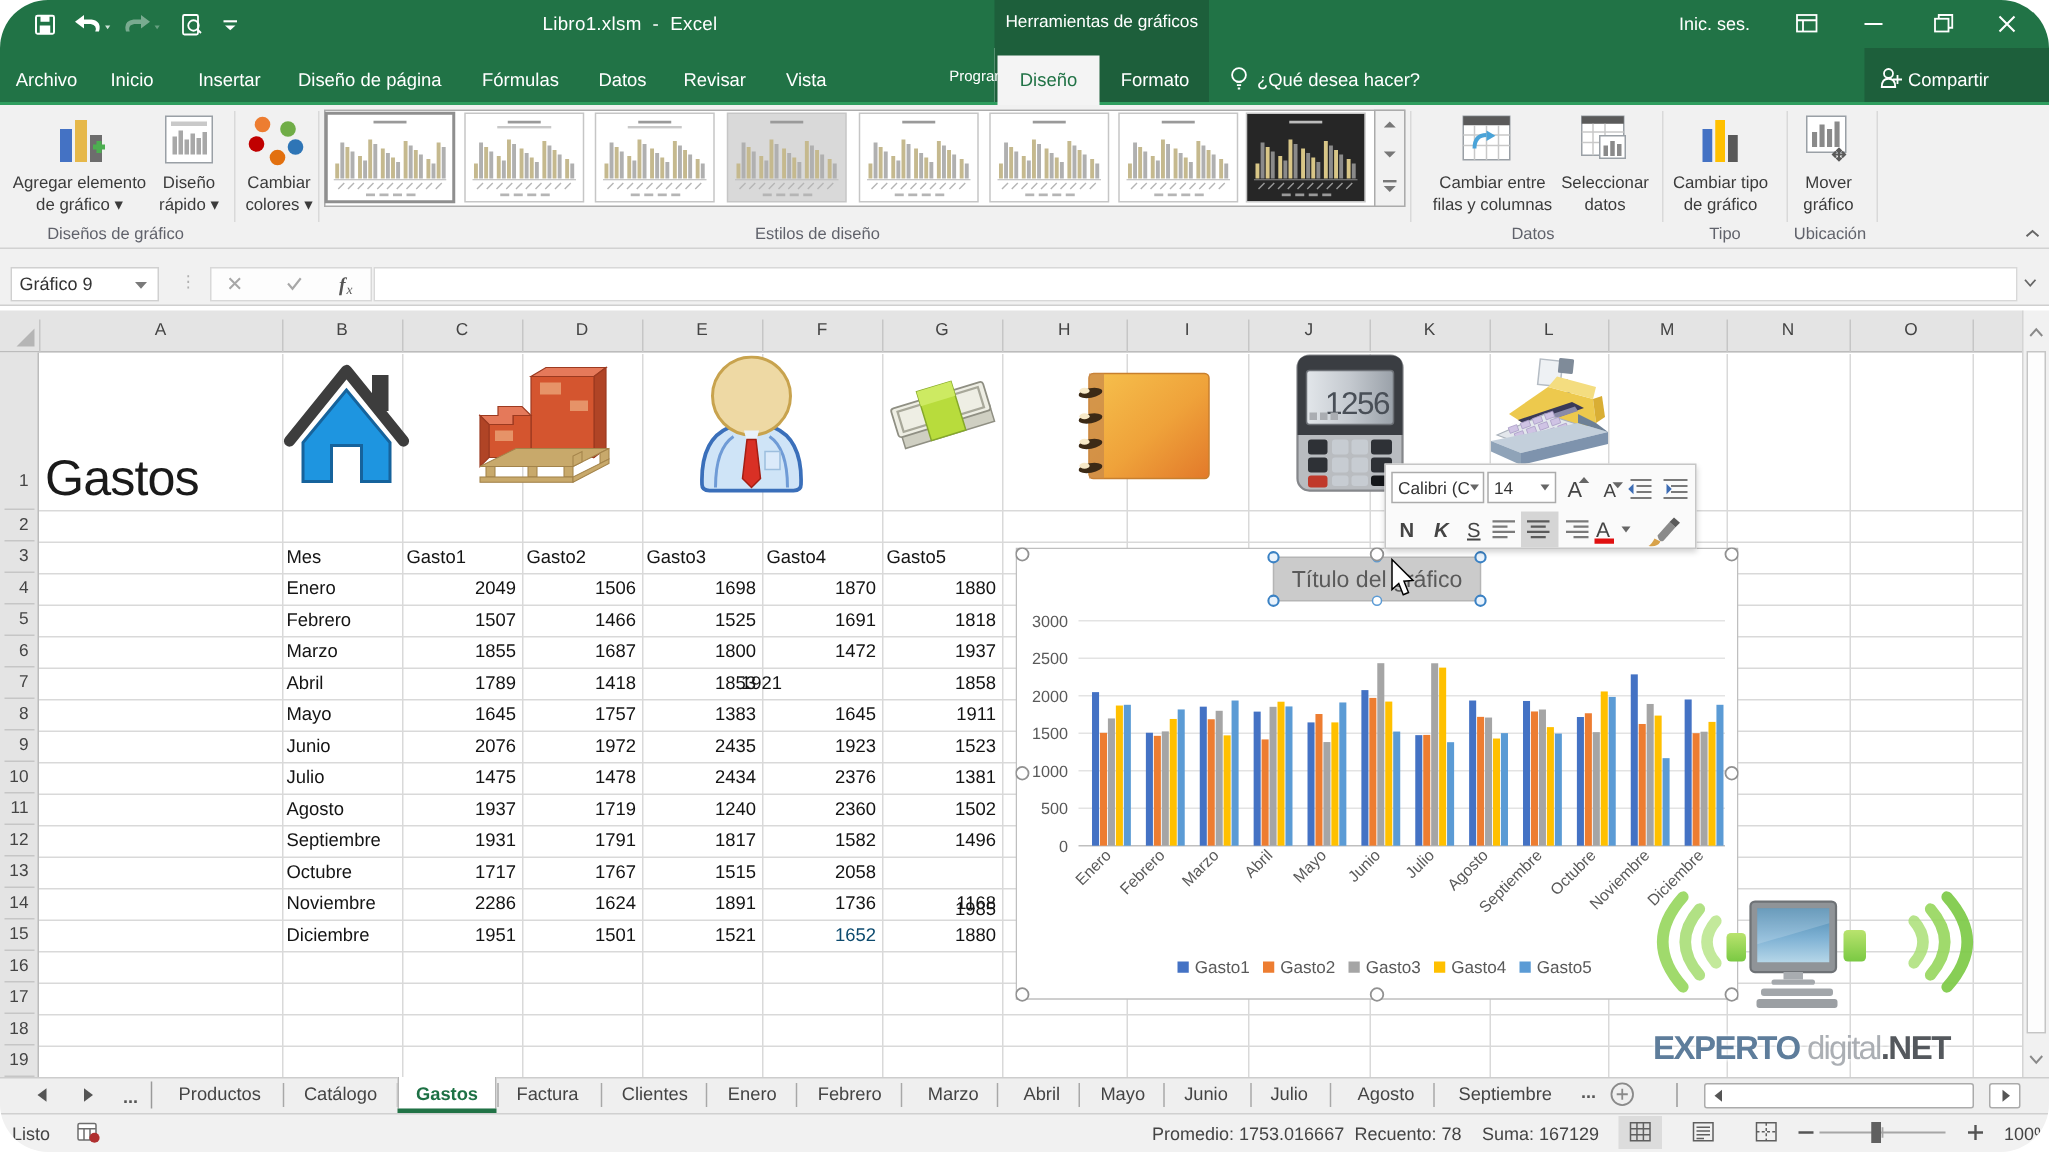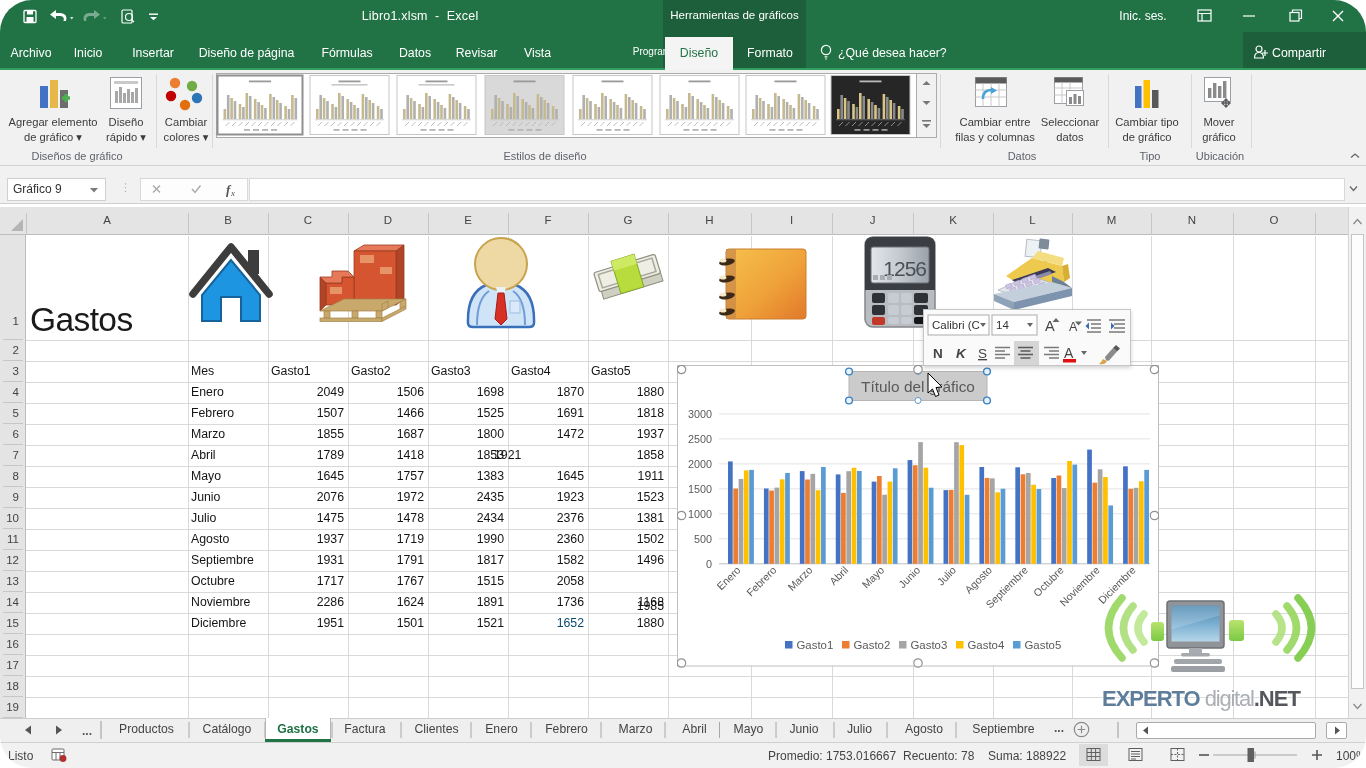--- a/index.html
+++ b/index.html
@@ -636,21 +636,21 @@
     <div class="abs" style="left:574px;top:490px;width:90px;text-align:right;color:#141414;font-size:12.3px;">1523</div>
     <div class="abs" style="left:191px;top:511px;color:#141414;font-size:12.3px;">Julio</div>
     <div class="abs" style="left:254px;top:511px;width:90px;text-align:right;color:#141414;font-size:12.3px;">1475</div>
     <div class="abs" style="left:334px;top:511px;width:90px;text-align:right;color:#141414;font-size:12.3px;">1478</div>
     <div class="abs" style="left:414px;top:511px;width:90px;text-align:right;color:#141414;font-size:12.3px;">2434</div>
     <div class="abs" style="left:494px;top:511px;width:90px;text-align:right;color:#141414;font-size:12.3px;">2376</div>
     <div class="abs" style="left:574px;top:511px;width:90px;text-align:right;color:#141414;font-size:12.3px;">1381</div>
     <div class="abs" style="left:191px;top:532px;color:#141414;font-size:12.3px;">Agosto</div>
     <div class="abs" style="left:254px;top:532px;width:90px;text-align:right;color:#141414;font-size:12.3px;">1937</div>
     <div class="abs" style="left:334px;top:532px;width:90px;text-align:right;color:#141414;font-size:12.3px;">1719</div>
-    <div class="abs" style="left:414px;top:532px;width:90px;text-align:right;color:#141414;font-size:12.3px;">1990</div>
+    <div class="abs" style="left:414px;top:532px;width:90px;text-align:right;color:#141414;font-size:12.3px;">1240</div>
     <div class="abs" style="left:494px;top:532px;width:90px;text-align:right;color:#141414;font-size:12.3px;">2360</div>
     <div class="abs" style="left:574px;top:532px;width:90px;text-align:right;color:#141414;font-size:12.3px;">1502</div>
     <div class="abs" style="left:191px;top:553px;color:#141414;font-size:12.3px;">Septiembre</div>
     <div class="abs" style="left:254px;top:553px;width:90px;text-align:right;color:#141414;font-size:12.3px;">1931</div>
     <div class="abs" style="left:334px;top:553px;width:90px;text-align:right;color:#141414;font-size:12.3px;">1791</div>
     <div class="abs" style="left:414px;top:553px;width:90px;text-align:right;color:#141414;font-size:12.3px;">1817</div>
     <div class="abs" style="left:494px;top:553px;width:90px;text-align:right;color:#141414;font-size:12.3px;">1582</div>
     <div class="abs" style="left:574px;top:553px;width:90px;text-align:right;color:#141414;font-size:12.3px;">1496</div>
     <div class="abs" style="left:191px;top:574px;color:#141414;font-size:12.3px;">Octubre</div>
     <div class="abs" style="left:254px;top:574px;width:90px;text-align:right;color:#141414;font-size:12.3px;">1717</div>
@@ -1045,21 +1045,21 @@
     </svg>
 <div class="abs" style="left:0;top:742px;width:1366px;height:26px;background:#f1f1f1;border-top:1px solid #d0d0d0;box-sizing:border-box;"></div>
 <div class="abs" style="left:8px;top:749px;color:#444;font-size:12px;">Listo</div>
 <svg class="abs" style="left:51px;top:747px" width="16" height="16" viewBox="0 0 16 16">
 <rect x="1" y="2" width="12" height="11" rx="1" fill="#fff" stroke="#6d6d6d"></rect>
 <path d="M1 5.5 l12 0 M5 5.5 l0 7.5 M9 5.5 l0 7.5" stroke="#6d6d6d" stroke-width="1"></path>
 <circle cx="12" cy="11.5" r="3.4" fill="#b03030"></circle>
 </svg>
 <div class="abs" style="left:768px;top:749px;color:#444;font-size:12px;">Promedio: 1753.016667</div>
 <div class="abs" style="left:903px;top:749px;color:#444;font-size:12px;">Recuento: 78</div>
-<div class="abs" style="left:988px;top:749px;color:#444;font-size:12px;">Suma: 188922</div>
+<div class="abs" style="left:988px;top:749px;color:#444;font-size:12px;">Suma: 167129</div>
 <div class="abs" style="left:1079px;top:744px;width:29px;height:22px;background:#dcdcdc;"></div>
 <svg class="abs" style="left:1079px;top:744px" width="260px" height="22" viewBox="0 0 260 22">
 <g stroke="#5f5f5f" fill="none">
 <rect x="8" y="4.5" width="13" height="12"></rect>
 <path d="M8 8.5 l13 0 M8 12.5 l13 0 M12.3 4.5 l0 12 M16.6 4.5 l0 12"></path>
 <rect x="50" y="4.5" width="13" height="12"></rect>
         <path d="M52 7.5 l9 0 M52 10 l9 0 M52 12.5 l9 0 M52 15 l5 0"></path>
 <rect x="92" y="4.5" width="13" height="12"></rect>
         <path d="M98.5 4.5 l0 12 M92 10.5 l13 0" stroke-dasharray="2 1.5"></path>
 </g>

